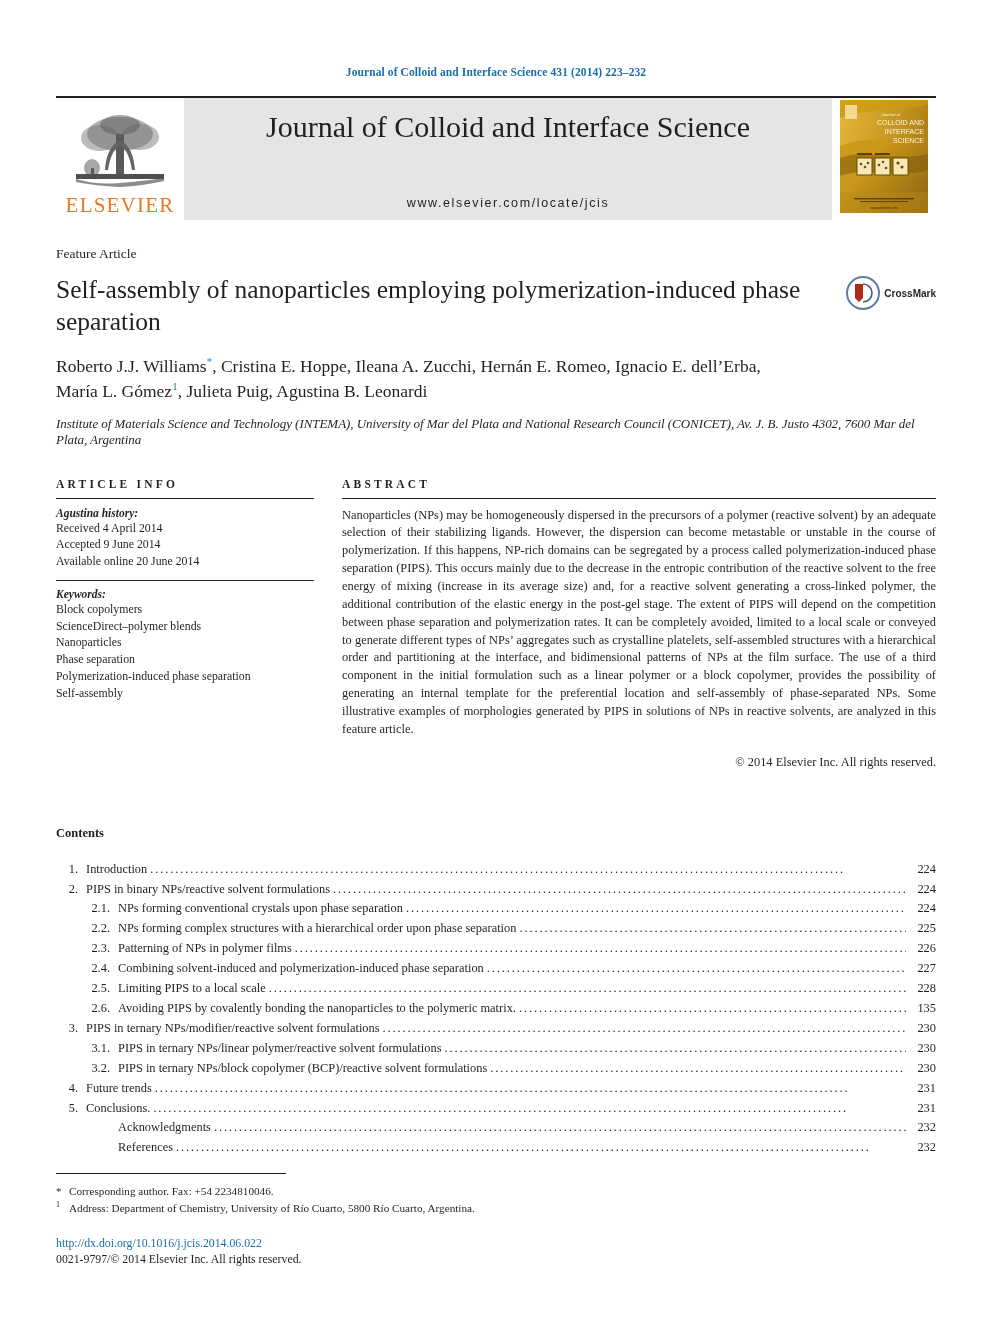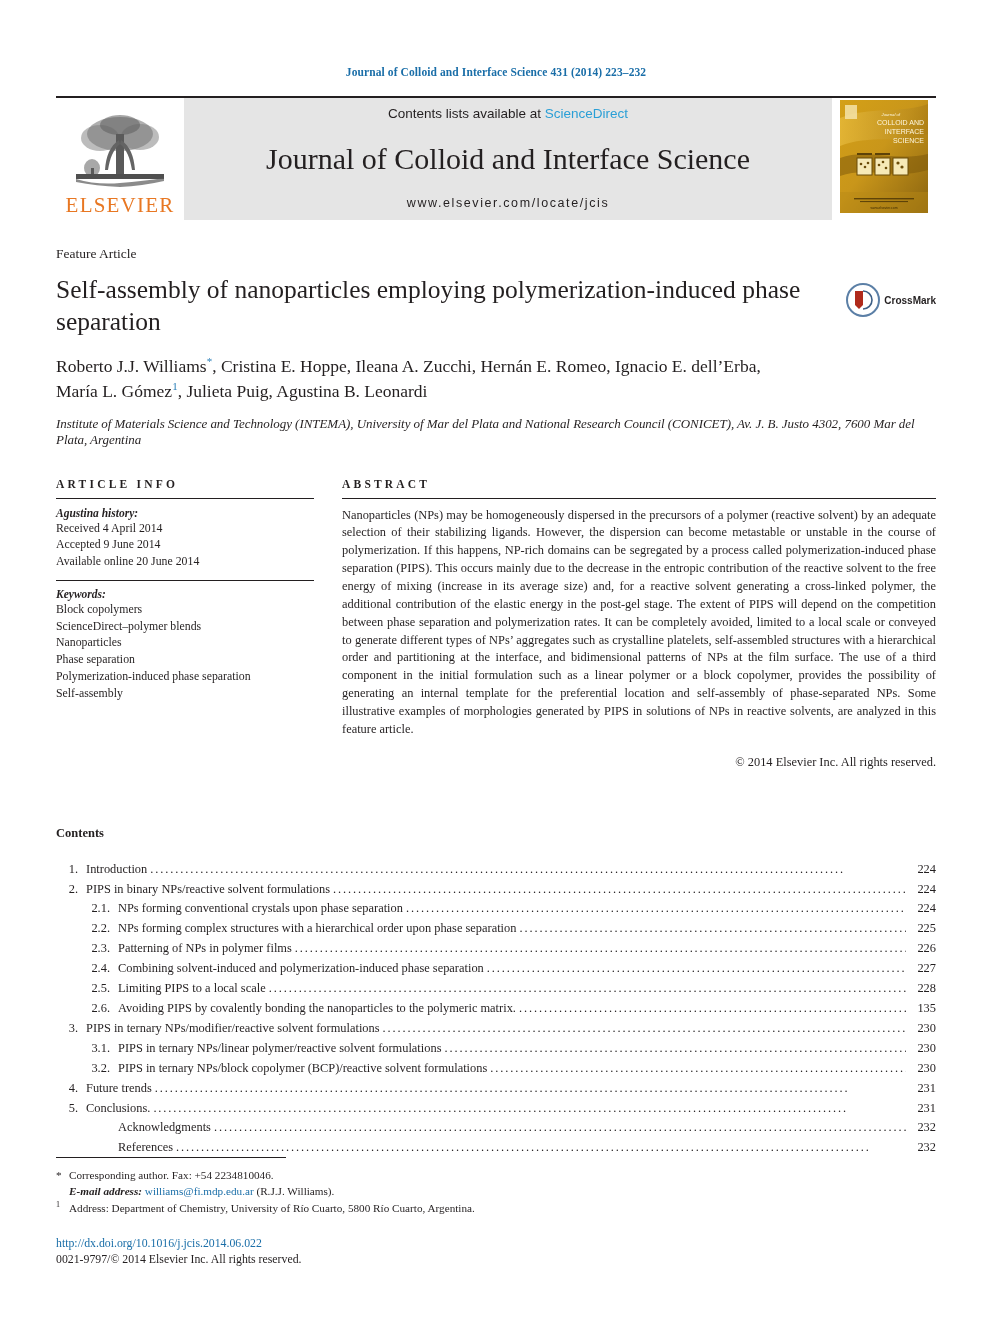--- a/index.html
+++ b/index.html
@@ -140,21 +140,21 @@
   .affiliation {
     font-family: "Liberation Serif", serif;
     font-style: italic;
     font-size: 13px;
     color: #231f20;
     letter-spacing: -0.05px;
   }
   .crossmark {
     position: absolute;
     right: 0;
-    top: 37px;
+    top: 30px;
     display: flex;
     align-items: center;
     gap: 4px;
     text-align: right;
   }
   .crossmark .cm-label {
     font-family: "Liberation Sans", sans-serif;
     font-weight: bold;
     font-size: 10px;
     color: #231f20;
@@ -325,23 +325,20 @@
           <ellipse cx="20" cy="58" rx="8" ry="9" fill="#6e6e6e" opacity="0.6"></ellipse>
           <path d="M19 58 L19 66 L22 66 L22 58 Z" fill="#5a5a5a"></path>
           <rect x="4" y="64" width="88" height="5" fill="#4f4f4f"></rect>
           <path d="M4 69 q20 6 44 4 q24 -2 44 -5 l0 3 q-22 5 -44 6 q-24 -1 -44 -5 Z" fill="#5a5a5a" opacity="0.7"></path>
         </g>
       </svg>
       <div class="elsevier-word">ELSEVIER</div>
     </div>
 
     <div class="mast-center">
-      <div class="contents-line">
-        <span>Contents lists available at </span><span class="sd">ScienceDirect</span>
-      </div>
       <div class="journal-name">Journal of Colloid and Interface Science</div>
       <div class="journal-url">www.elsevier.com/locate/jcis</div>
     </div>
 
     <div class="cover-thumb">
       <svg width="88" height="113" viewBox="0 0 88 113">
         <defs>
           <linearGradient id="coverg" x1="0" y1="0" x2="1" y2="1">
             <stop offset="0%" stop-color="#d4a017"></stop>
             <stop offset="45%" stop-color="#c9961a"></stop>
@@ -531,25 +528,20 @@
           <span class="toc-page">232</span>
         </div>
       </div>
   </div>
 
   <div class="footer">
     <div class="footer-rule"></div>
     <div class="fn">
       <span class="mark">*</span><span>Corresponding author. Fax: +54 2234810046.</span>
     </div>
-    <div class="fn fn-indent">
-      <span class="em">E-mail address:</span>
-      <span class="link">williams@fi.mdp.edu.ar</span>
-      <span>(R.J.J. Williams).</span>
-    </div>
     <div class="fn">
       <span class="mark"><sup style="font-size:8px;">1</sup></span><span>Address: Department of Chemistry, University of Río Cuarto, 5800 Río Cuarto, Argentina.</span>
     </div>
     <div class="doi-line">http://dx.doi.org/10.1016/j.jcis.2014.06.022</div>
     <div class="issn-line">0021-9797/© 2014 Elsevier Inc. All rights reserved.</div>
   </div>
 
 </div>
 
 </body></html>

